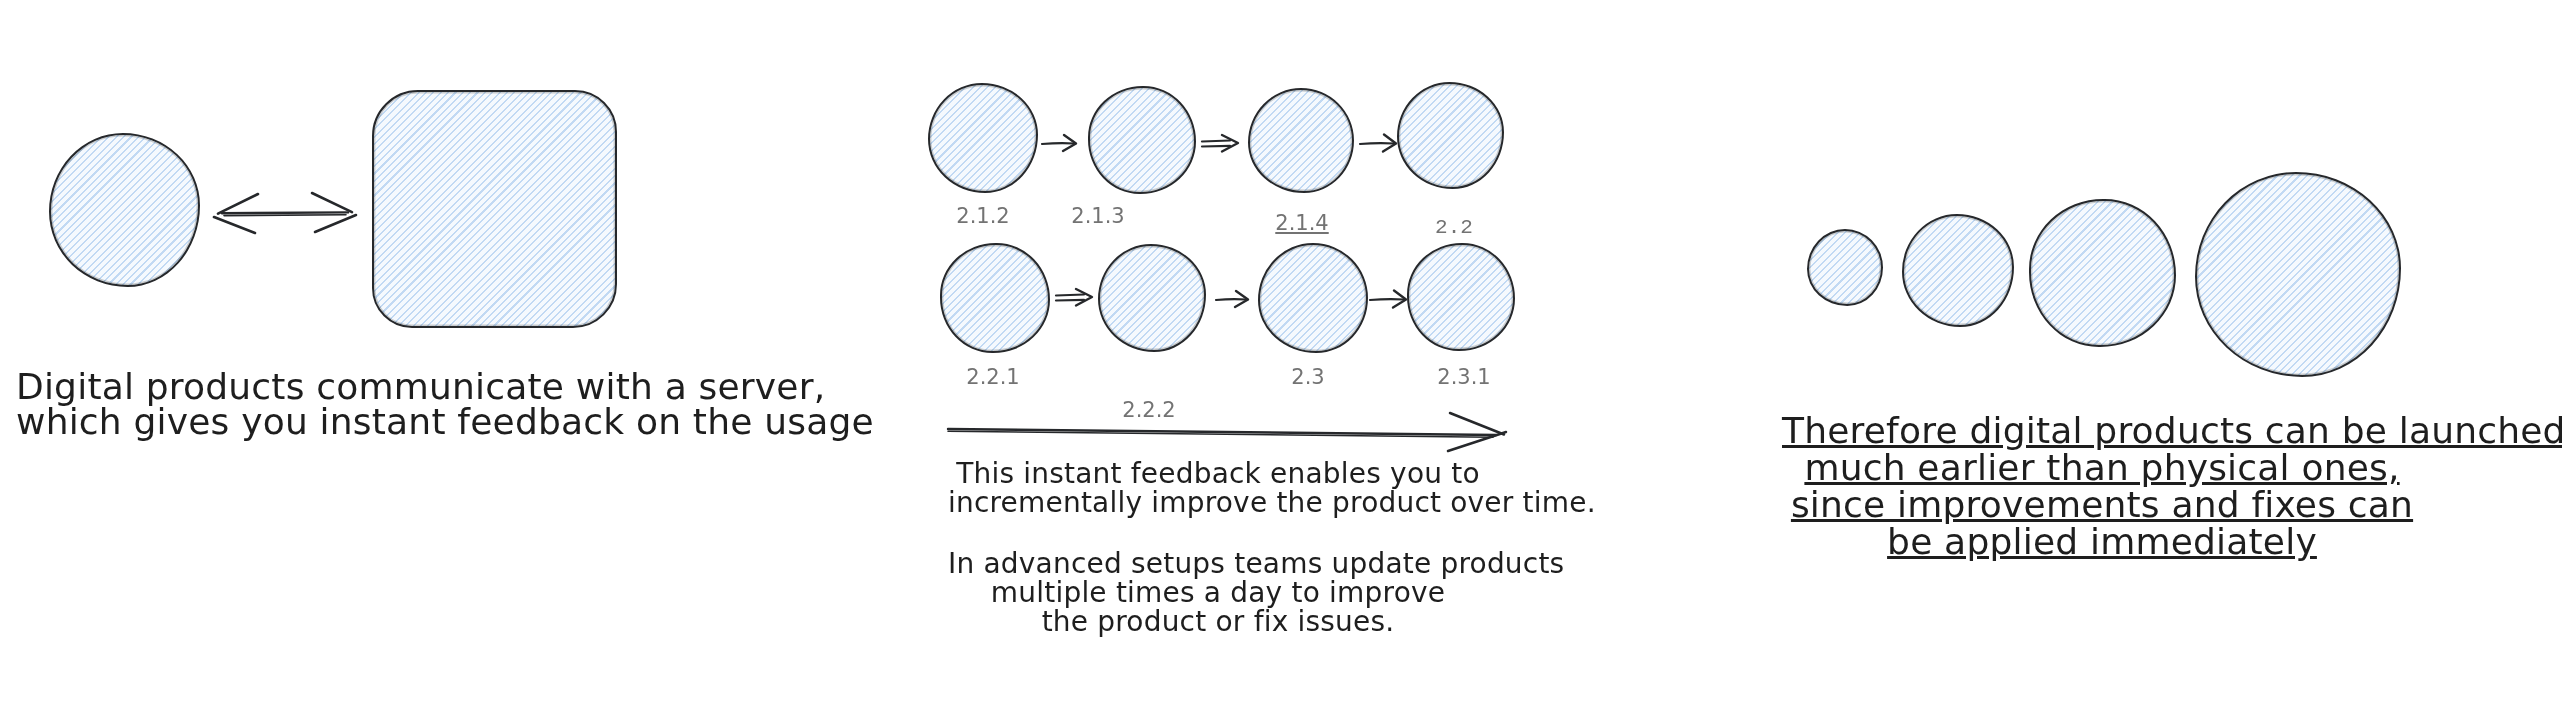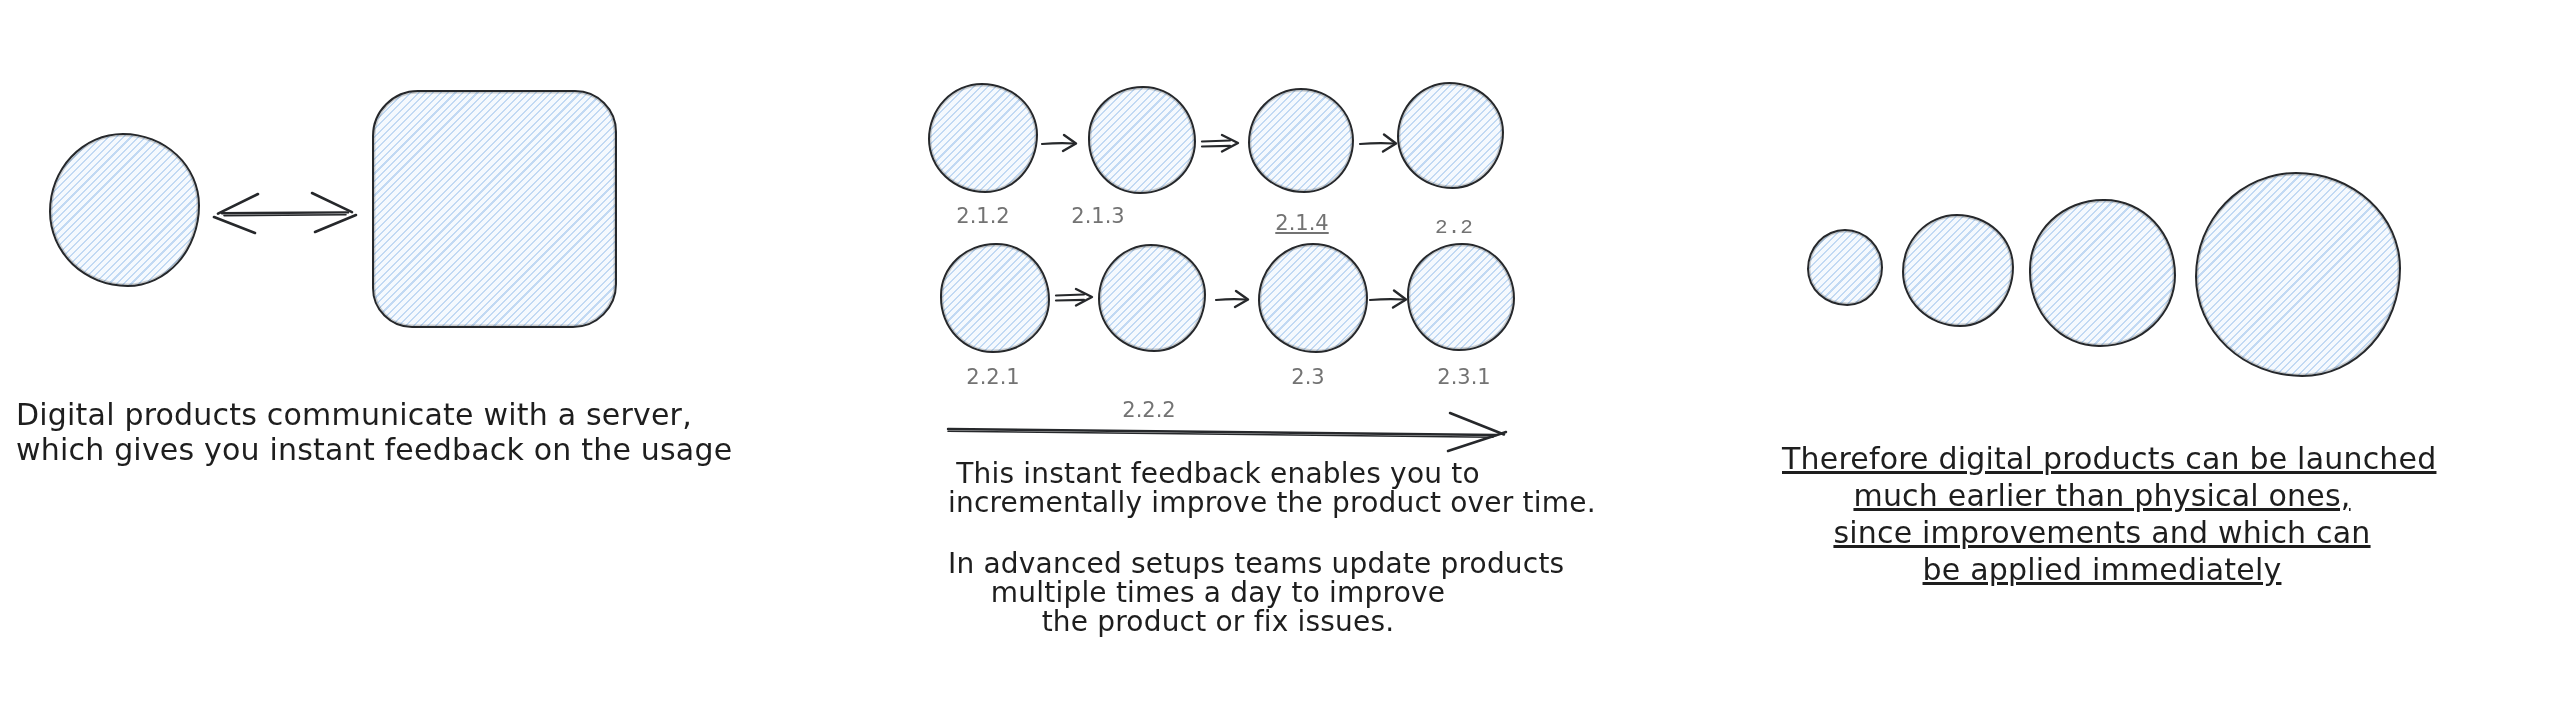--- a/index.html
+++ b/index.html
@@ -34,21 +34,21 @@
   .sketch-circle.v3 { border-radius: 50% 50% 47% 53% / 52% 50% 50% 48%; }
   .sketch-rect { border-radius: 46px 42px 44px 40px; }
 
   .caption {
     position: absolute;
     text-align: center;
     white-space: nowrap;
     color: #1e1e1e;
     letter-spacing: 0.2px;
   }
-  .cap-lg { font-size: 30px; line-height: 35px; margin-top: 28px; }
+  .cap-lg { font-size: 36px; line-height: 35px; }
   .cap-md { font-size: 28px; line-height: 29px; }
 
   .vlabel {
     position: absolute;
     width: 140px;
     text-align: center;
     font-size: 21px;
     line-height: 26px;
     white-space: nowrap;
     color: #737373;
@@ -157,18 +157,18 @@
 
   <section>
     <div class="sketch sketch-circle v3" style="left:1807px; top:229px; width:76px;  height:77px;"></div>
     <div class="sketch sketch-circle" style="left:1902px; top:214px; width:112px; height:113px;"></div>
     <div class="sketch sketch-circle v2" style="left:2029px; top:199px; width:147px; height:148px;"></div>
     <div class="sketch sketch-circle" style="left:2195px; top:172px; width:206px; height:205px;"></div>
 
     <div class="caption cap-lg" style="left:1782px; top:412px; width:640px; line-height:37px;text-decoration:underline;">
       <div>Therefore digital products can be launched</div>
       <div>much earlier than physical ones,</div>
-      <div>since improvements and which can</div>
+      <div>since improvements and fixes can</div>
       <div>be applied immediately</div>
     </div>
   </section>
 
 </div>
 
 </body></html>

